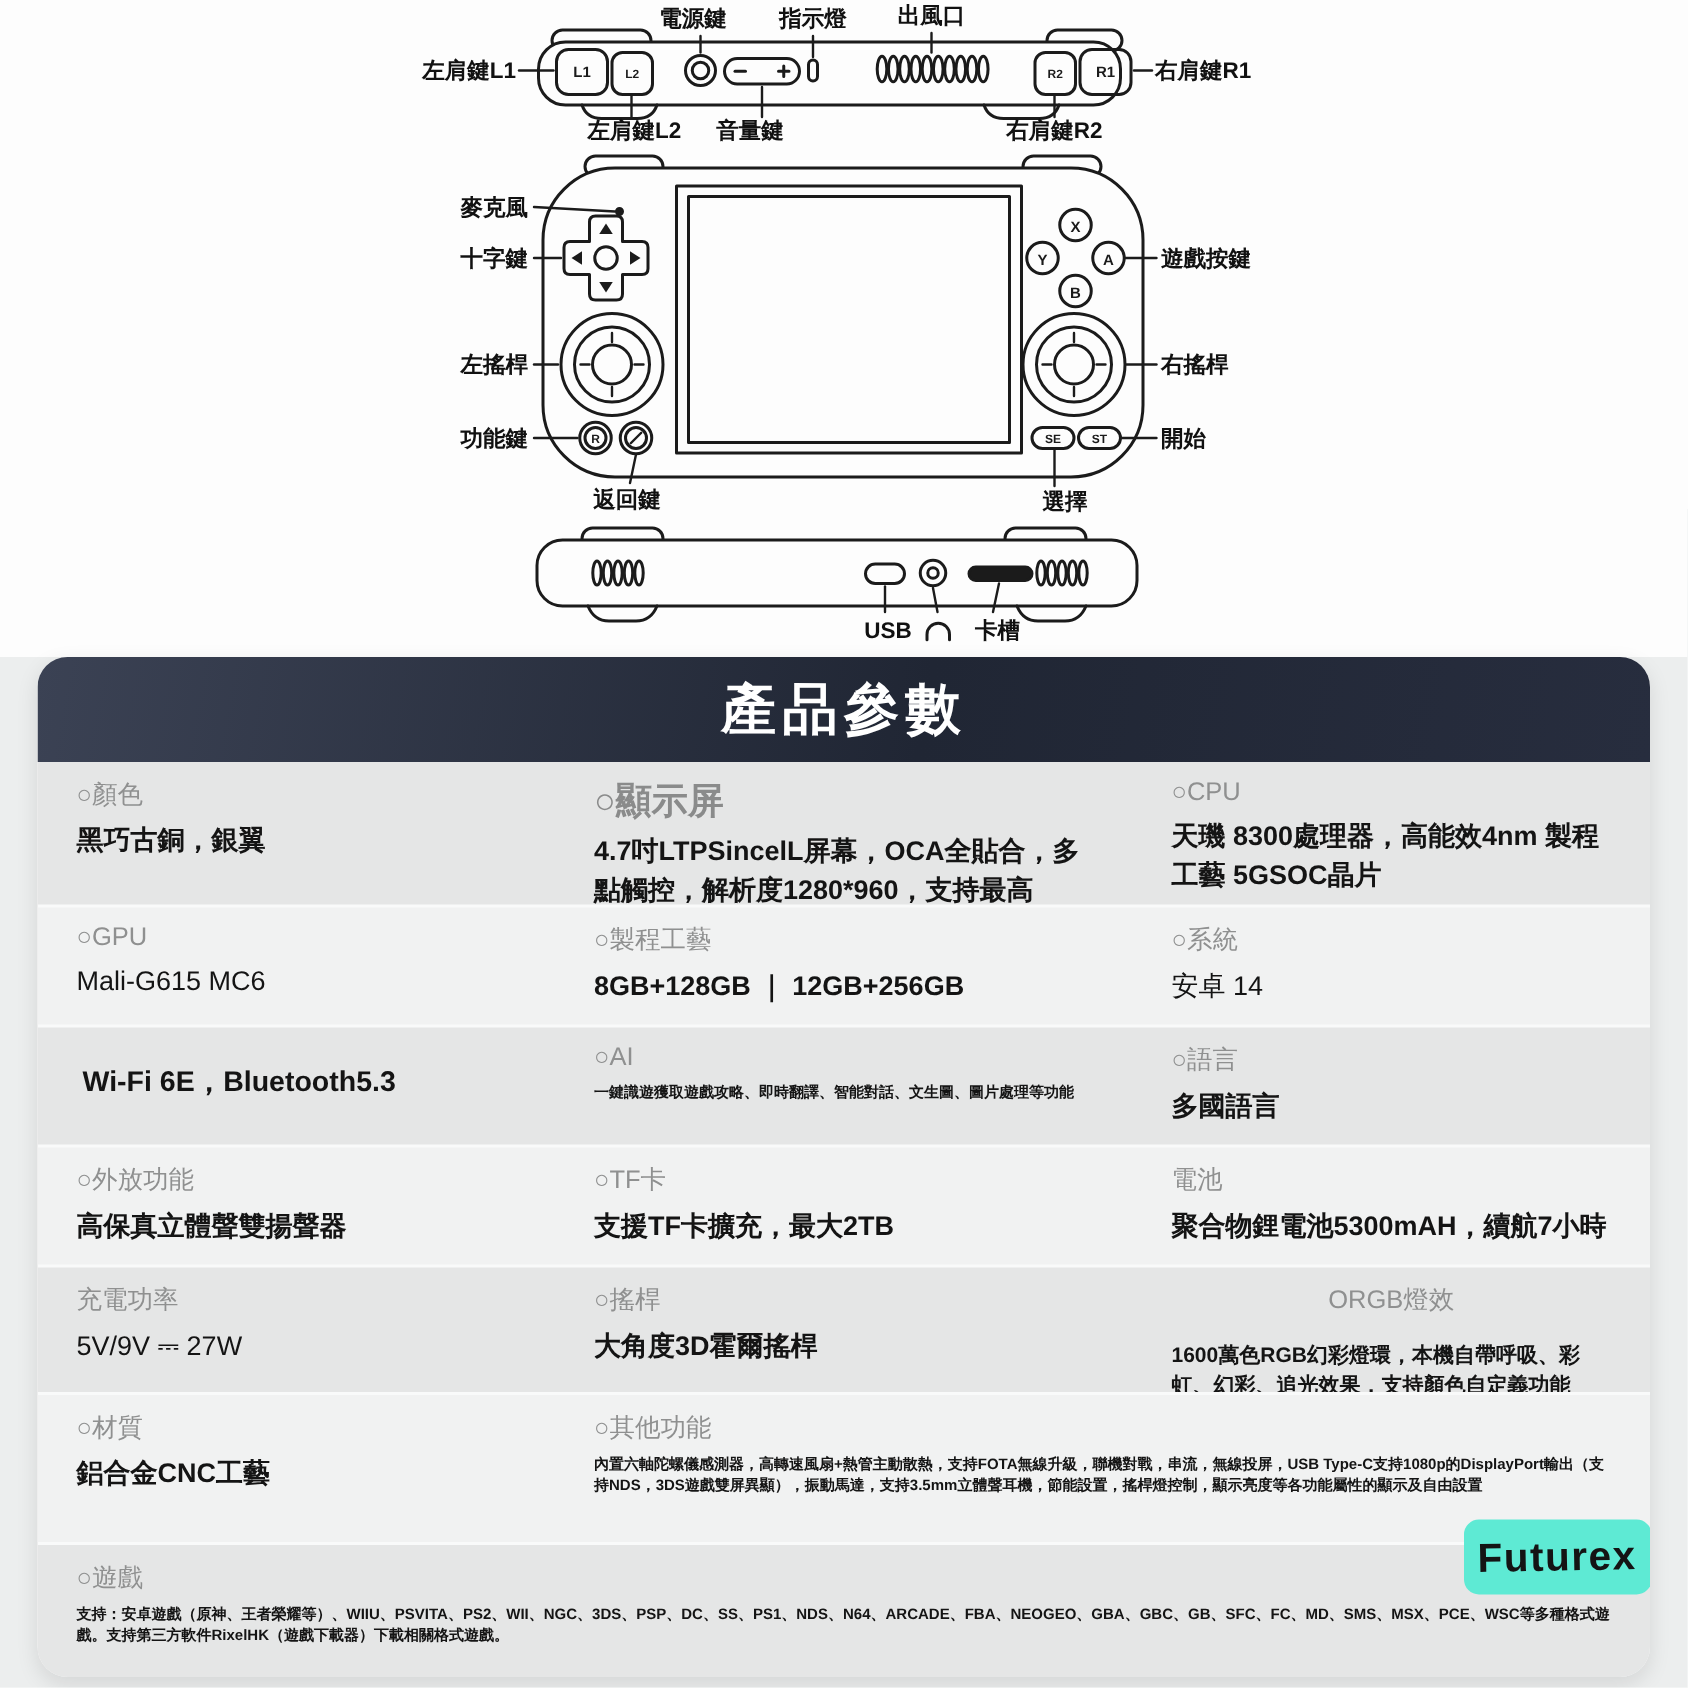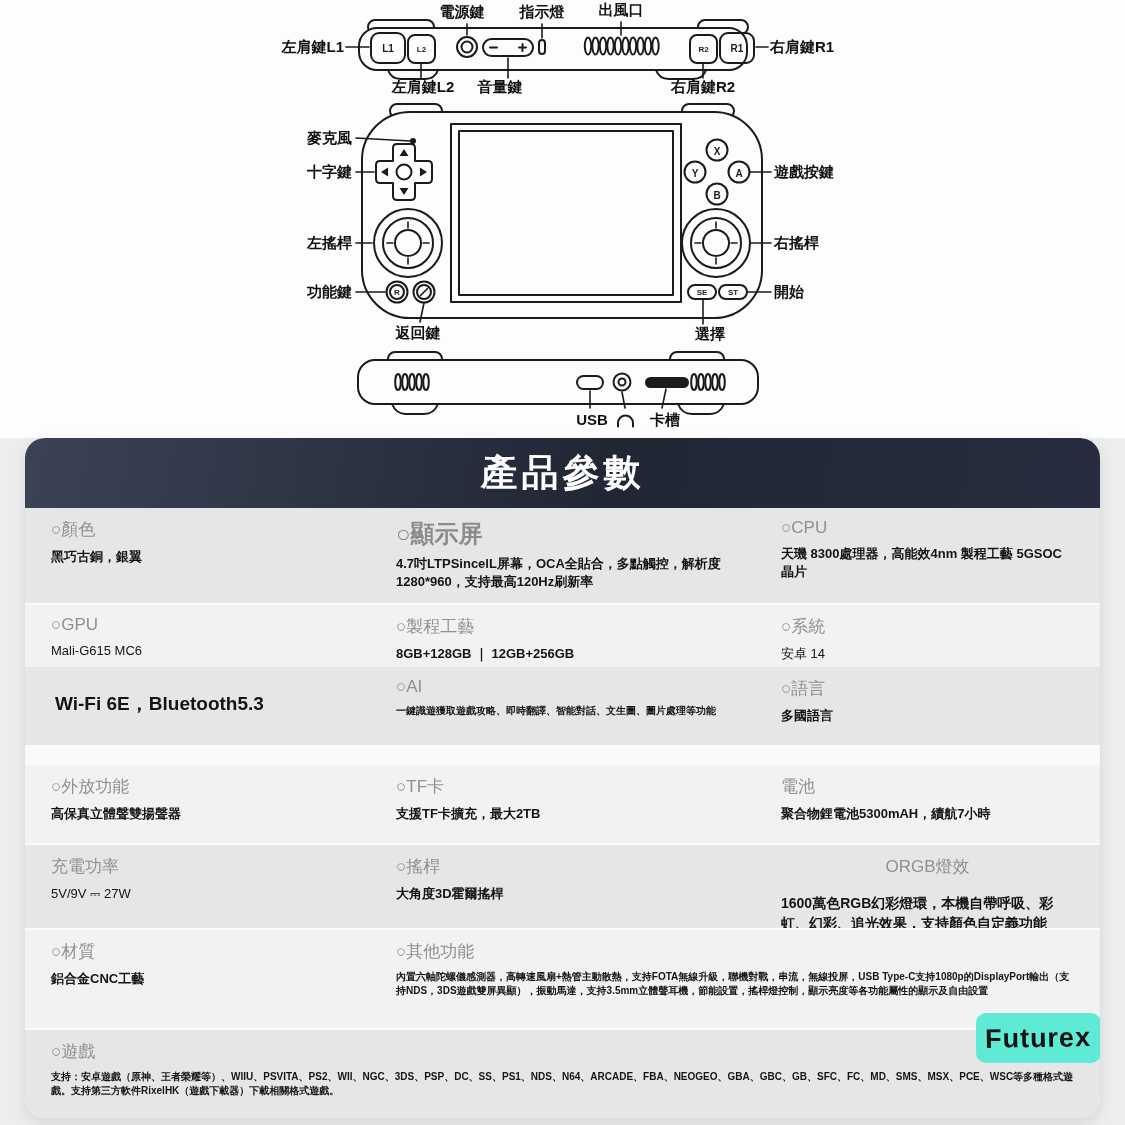--- a/index.html
+++ b/index.html
@@ -24,36 +24,36 @@
     background:linear-gradient(100deg,#3b4254 0%,#202634 55%,#272d3e 100%);
     display:flex; align-items:center; justify-content:center;
   }
   .card-title { color:#ffffff; font-size:37px; font-weight:700; letter-spacing:4px; }
 
   .row { position:absolute; left:0; width:1075px; overflow:hidden; }
   .row.dark  { background:#e5e6e6; }
   .row.light { background:#f1f2f2; }
   .r1 { top:70px;  height:95px; }
   .r2 { top:167px; height:78px; }
-  .r3 { top:229px; height:78px; }
+  .r3 { top:247px; height:78px; }
   .r4 { top:327px; height:78px; }
   .r5 { top:407px; height:83px; }
   .r6 { top:492px; height:98px; }
   .r7 { top:592px; height:88px; }
 
   .cell { position:absolute; top:0; bottom:0; box-sizing:border-box; padding:10px 26px 0 26px; }
   .c1  { left:0;     width:345px; }
   .c2  { left:345px; width:385px; }
   .c3  { left:730px; width:345px; }
   .c23 { left:345px; width:730px; }
   .cfull { left:0; width:1075px; }
 
   .lbl { color:#8f9090; font-size:17px; margin-bottom:7px; }
   .lbl.lg { font-size:24px; font-weight:700; color:#8a8b8b; margin-bottom:5px; }
-  .val { color:#141414; font-size:13px; font-weight:700; line-height:1.42; }
+  .val { color:#141414; font-size:18px; font-weight:700; line-height:1.42; }
   .val.regular { font-weight:400; }
   .val.small { font-size:10px; }
   .val.tiny { font-size:14px; line-height:1.45; }
   .val.wifi { font-size:19px; padding-top:14px; padding-left:4px; }
   .r5 .c3 .lbl { margin-bottom:15px;text-align:center; }
 
   .badge {
     position:absolute; left:951px; top:575px; width:125px; height:50px;
     background:#5eead4; border-radius:10px; z-index:6;
     display:flex; align-items:center; justify-content:center;

